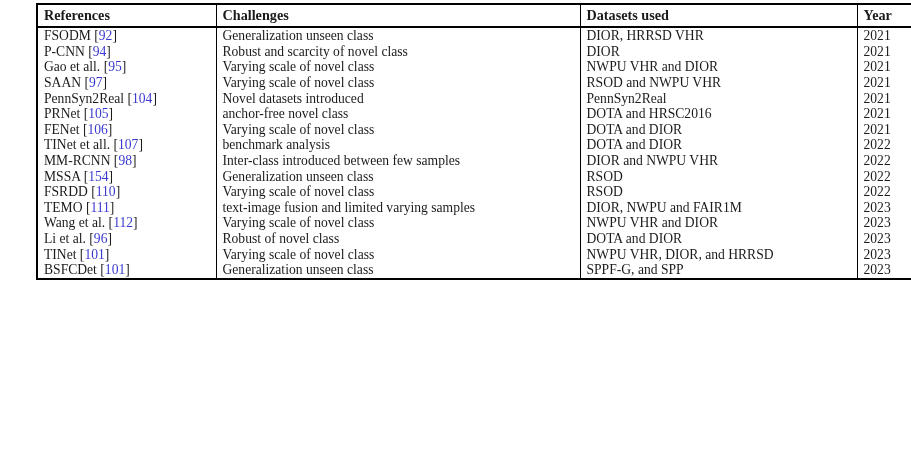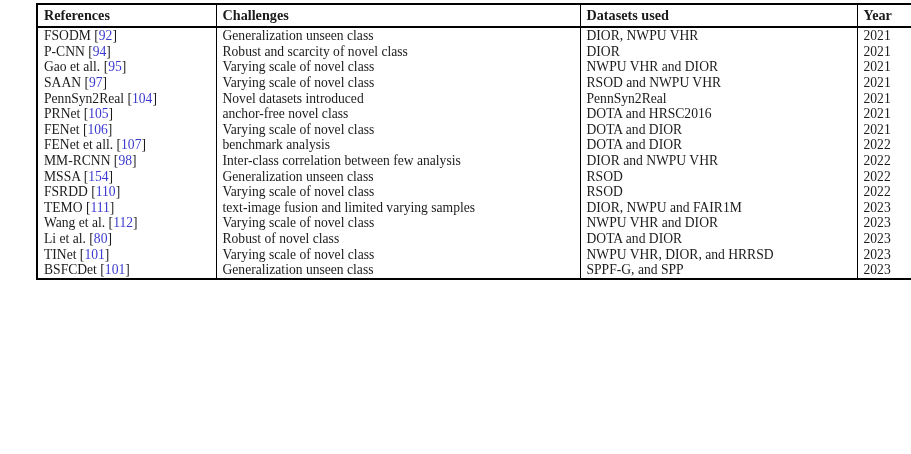--- a/index.html
+++ b/index.html
@@ -98,21 +98,21 @@
         <th class="first">References</th>
         <th class="vr">Challenges</th>
         <th class="vr">Datasets used</th>
         <th class="vr last year-head">Year</th>
       </tr>
     </thead>
     <tbody id="table-body">
         <tr>
           <td class="first"><span>FSODM</span><span class="brk"> [</span><span class="cite">92</span><span class="brk">]</span></td>
           <td class="vr">Generalization unseen class</td>
-          <td class="vr">DIOR, NWPU VHR</td>
+          <td class="vr">DIOR, HRRSD VHR</td>
           <td class="vr last year-cell">2021</td>
         </tr>
         <tr>
           <td class="first"><span>P-CNN</span><span class="brk"> [</span><span class="cite">94</span><span class="brk">]</span></td>
           <td class="vr">Robust and scarcity of novel class</td>
           <td class="vr">DIOR</td>
           <td class="vr last year-cell">2021</td>
         </tr>
         <tr>
           <td class="first"><span>Gao et all.</span><span class="brk"> [</span><span class="cite">95</span><span class="brk">]</span></td>
@@ -138,28 +138,28 @@
           <td class="vr">DOTA and HRSC2016</td>
           <td class="vr last year-cell">2021</td>
         </tr>
         <tr>
           <td class="first"><span>FENet</span><span class="brk"> [</span><span class="cite">106</span><span class="brk">]</span></td>
           <td class="vr">Varying scale of novel class</td>
           <td class="vr">DOTA and DIOR</td>
           <td class="vr last year-cell">2021</td>
         </tr>
         <tr>
-          <td class="first"><span>FENet et all.</span><span class="brk"> [</span><span class="cite">107</span><span class="brk">]</span></td>
+          <td class="first"><span>TINet et all.</span><span class="brk"> [</span><span class="cite">107</span><span class="brk">]</span></td>
           <td class="vr">benchmark analysis</td>
           <td class="vr">DOTA and DIOR</td>
           <td class="vr last year-cell">2022</td>
         </tr>
         <tr>
           <td class="first"><span>MM-RCNN</span><span class="brk"> [</span><span class="cite">98</span><span class="brk">]</span></td>
-          <td class="vr">Inter-class correlation between few analysis</td>
+          <td class="vr">Inter-class introduced between few samples</td>
           <td class="vr">DIOR and NWPU VHR</td>
           <td class="vr last year-cell">2022</td>
         </tr>
         <tr>
           <td class="first"><span>MSSA</span><span class="brk"> [</span><span class="cite">154</span><span class="brk">]</span></td>
           <td class="vr">Generalization unseen class</td>
           <td class="vr">RSOD</td>
           <td class="vr last year-cell">2022</td>
         </tr>
         <tr>
@@ -174,21 +174,21 @@
           <td class="vr">DIOR, NWPU and FAIR1M</td>
           <td class="vr last year-cell">2023</td>
         </tr>
         <tr>
           <td class="first"><span>Wang et al.</span><span class="brk"> [</span><span class="cite">112</span><span class="brk">]</span></td>
           <td class="vr">Varying scale of novel class</td>
           <td class="vr">NWPU VHR and DIOR</td>
           <td class="vr last year-cell">2023</td>
         </tr>
         <tr>
-          <td class="first"><span>Li et al.</span><span class="brk"> [</span><span class="cite">80</span><span class="brk">]</span></td>
+          <td class="first"><span>Li et al.</span><span class="brk"> [</span><span class="cite">96</span><span class="brk">]</span></td>
           <td class="vr">Robust of novel class</td>
           <td class="vr">DOTA and DIOR</td>
           <td class="vr last year-cell">2023</td>
         </tr>
         <tr>
           <td class="first"><span>TINet</span><span class="brk"> [</span><span class="cite">101</span><span class="brk">]</span></td>
           <td class="vr">Varying scale of novel class</td>
           <td class="vr">NWPU VHR, DIOR, and HRRSD</td>
           <td class="vr last year-cell">2023</td>
         </tr>

